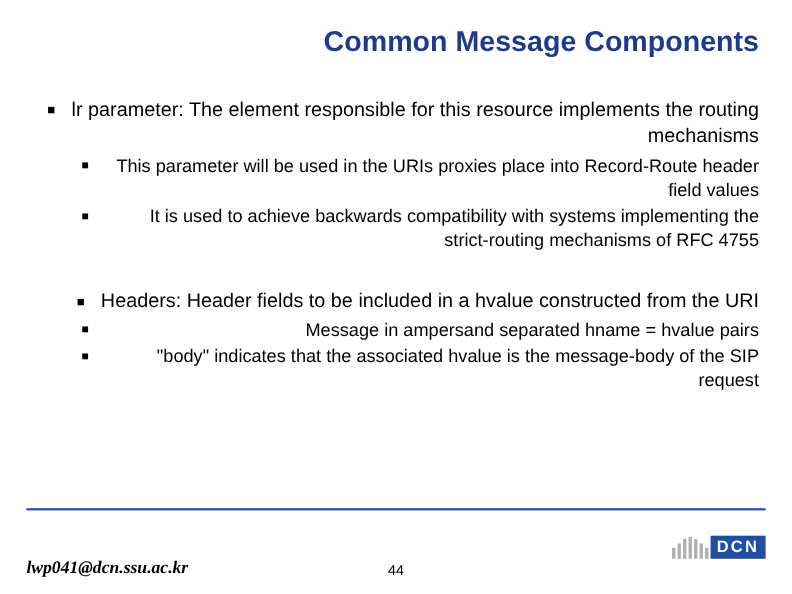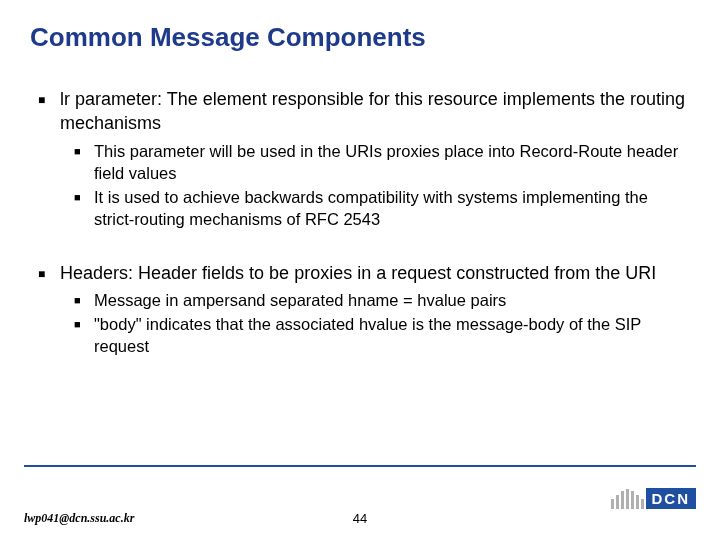--- a/index.html
+++ b/index.html
@@ -6,20 +6,21 @@
   body {
     width: 720px;
     height: 540px;
     background: #ffffff;
     font-family: Verdana, Geneva, sans-serif;
     position: relative;
     overflow: hidden;
   }
   .slide {
     padding: 22px 30px 0 30px;
+    text-align: right;
   }
   .title {
     color: #1e3a8a;
     font-size: 26px;
     font-weight: bold;
     font-family: "Comic Sans MS", "Trebuchet MS", cursive, sans-serif;
     margin-bottom: 34px;
   }
   .content {
     font-family: Verdana, Geneva, sans-serif;
@@ -64,21 +65,21 @@
   }
   .footer-row {
     display: flex;
     justify-content: space-between;
     align-items: center;
   }
   .email {
     font-family: Georgia, "Times New Roman", serif;
     font-style: italic;
     font-weight: bold;
-    font-size: 12px;
+    font-size: 16px;
     color: #000;
     margin-top: 40px;
   }
   .pagenum {
     font-size: 13px;
     color: #000;
     position: absolute;
     left: 50%;
     transform: translateX(-50%);
     bottom: 0;
@@ -126,28 +127,28 @@
       <div class="l1 rel">
         <span class="bullet">■</span>
         <span>lr parameter: The element responsible for this resource implements the routing mechanisms</span>
       </div>
       <div class="l2">
         <span class="bullet">■</span>
         <span>This parameter will be used in the URIs proxies place into Record-Route header field values</span>
       </div>
       <div class="l2">
         <span class="bullet">■</span>
-        <span>It is used to achieve backwards compatibility with systems implementing the strict-routing mechanisms of RFC 2543</span>
+        <span>It is used to achieve backwards compatibility with systems implementing the strict-routing mechanisms of RFC 4755</span>
       </div>
     </div>
 
     <div class="group">
       <div class="l1 rel">
         <span class="bullet">■</span>
-        <span>Headers: Header fields to be proxies in a request constructed from the URI</span>
+        <span>Headers: Header fields to be included in a hvalue constructed from the URI</span>
       </div>
       <div class="l2">
         <span class="bullet">■</span>
         <span>Message in ampersand separated hname = hvalue pairs</span>
       </div>
       <div class="l2">
         <span class="bullet">■</span>
         <span>"body" indicates that the associated hvalue is the message-body of the SIP request</span>
       </div>
     </div>

